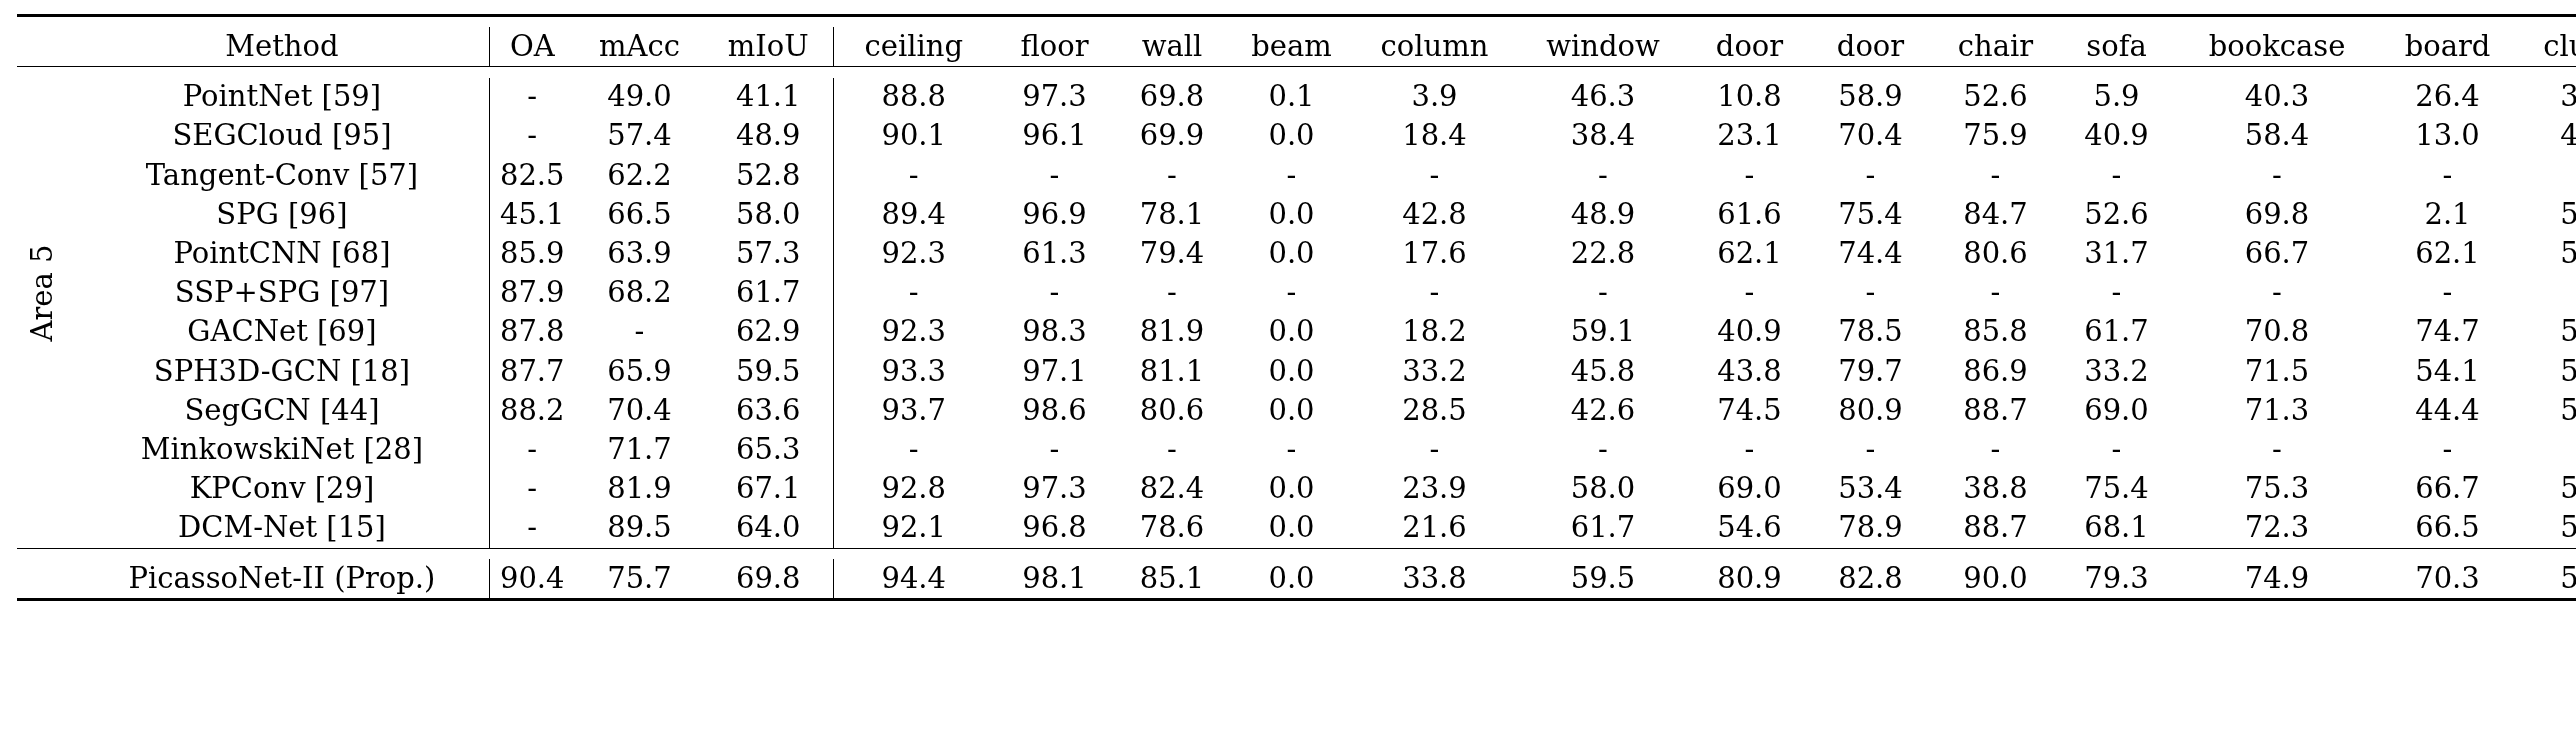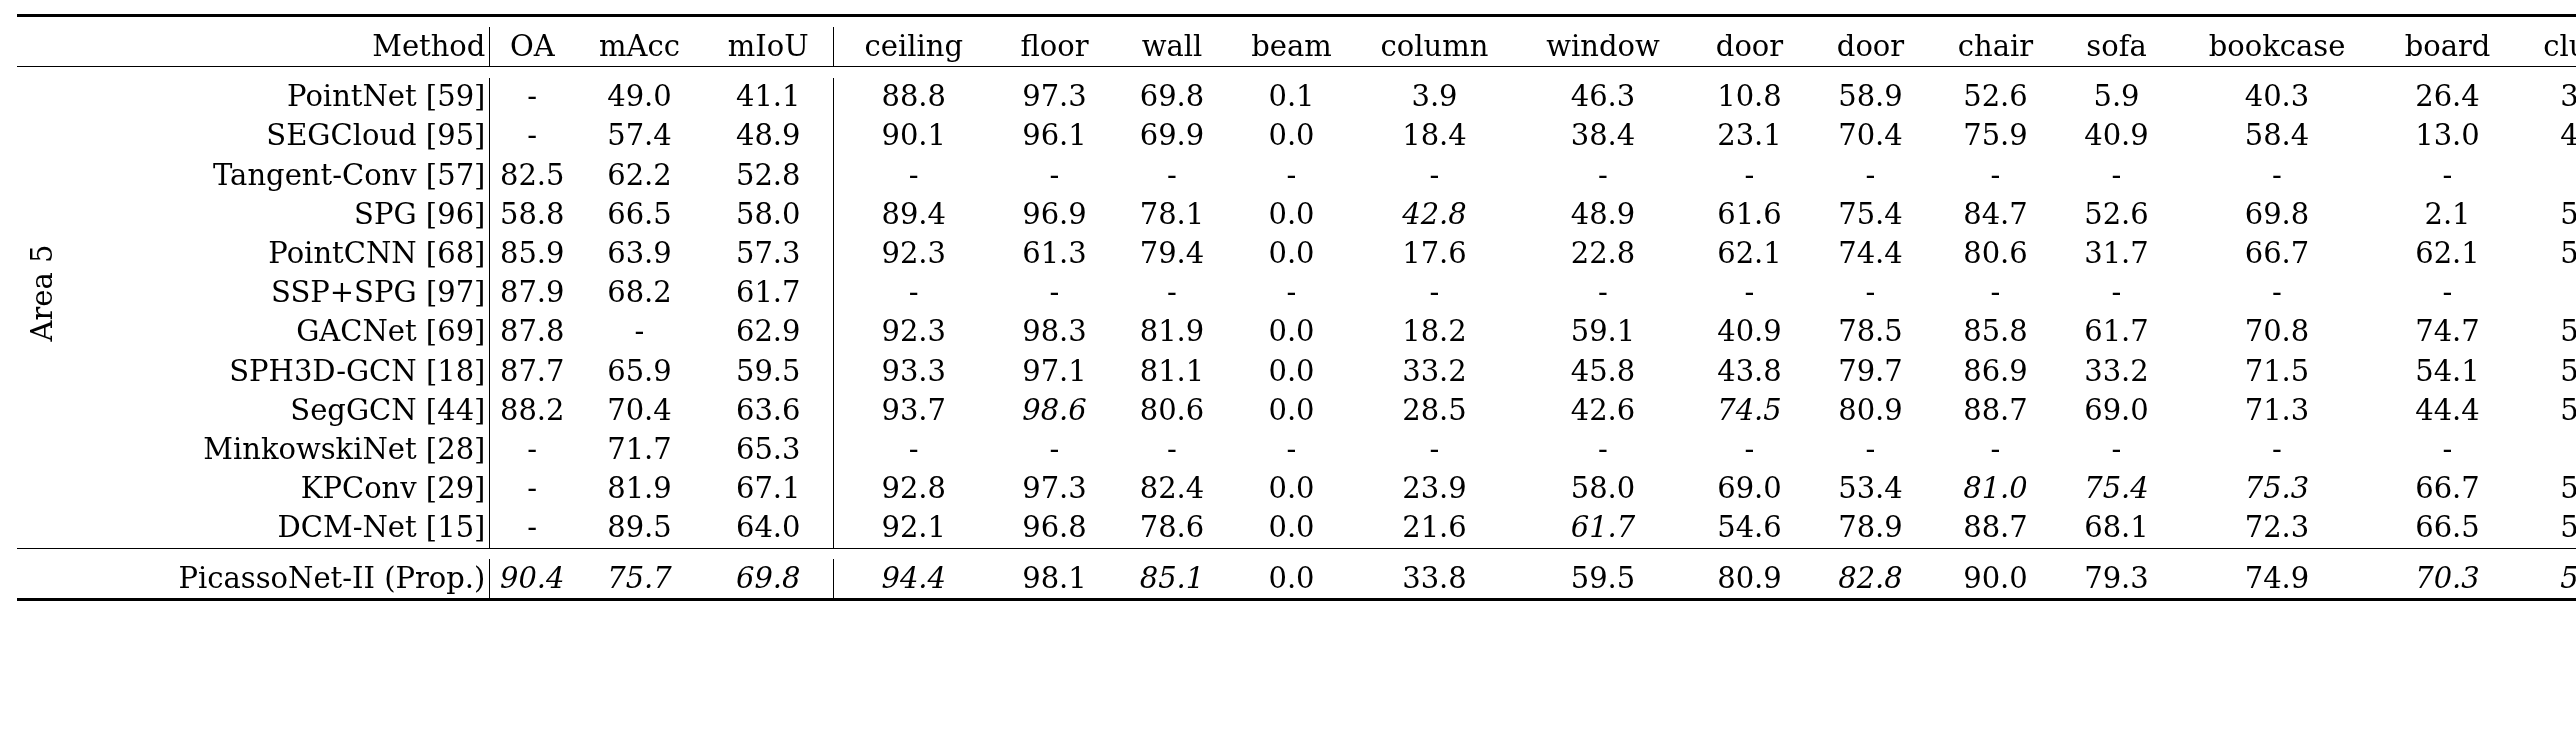--- a/index.html
+++ b/index.html
@@ -60,21 +60,21 @@
   .sep-right {
     border-right: 1.6px solid #000;
   }
   
   .col-rot {
     width: 49px;
     text-align: center;
   }
   .col-method {
     width: 423px;
-    text-align: right;
+    text-align: center;
     padding-left: 12.5px !important;
   }
   .col-num {
     text-align: center;
   }
   .c-oa { width: 86px; }
   .c-macc { width: 129px; }
   .c-miou { width: 129px; }
   .c-ceiling { width: 161px; }
   .c-floor { width: 121px; }
@@ -84,21 +84,21 @@
   .c-window { width: 176px; }
   .c-door { width: 117px; }
   .c-table { width: 125px; }
   .c-chair { width: 125px; }
   .c-sofa { width: 117px; }
   .c-bookcase { width: 204px; }
   .c-board { width: 137px; }
   .c-clutter { width: 153px; }
 
   .hdr td { padding-bottom: 7px; padding-top: 4.7px; }
-  .bold { font-weight: bold; font-style: italic; }
+  .bold { font-weight: bold; }
 
   
   .rot-cell {
     position: relative;
     padding: 0 !important;
   }
   .rot-label {
     position: absolute;
     left: 50%;
     top: 50%;
@@ -216,21 +216,21 @@
           <td class="col-num">-</td>
           <td class="col-num">-</td>
           <td class="col-num">-</td>
           <td class="col-num">-</td>
           <td class="col-num">-</td>
           <td class="col-num">-</td>
         </tr>
         <tr>
           <td class="col-rot rot-cell"></td>
           <td class="col-method sep-right">SPG [96]</td>
-          <td class="col-num">58.8</td>
+          <td class="col-num">45.1</td>
           <td class="col-num">66.5</td>
           <td class="col-num sep-right">58.0</td>
           <td class="col-num">89.4</td>
           <td class="col-num">96.9</td>
           <td class="col-num">78.1</td>
           <td class="col-num">0.0</td>
           <td class="col-num bold">42.8</td>
           <td class="col-num">48.9</td>
           <td class="col-num">61.6</td>
           <td class="col-num">75.4</td>
@@ -369,21 +369,21 @@
           <td class="col-num">81.9</td>
           <td class="col-num sep-right">67.1</td>
           <td class="col-num">92.8</td>
           <td class="col-num">97.3</td>
           <td class="col-num">82.4</td>
           <td class="col-num">0.0</td>
           <td class="col-num">23.9</td>
           <td class="col-num">58.0</td>
           <td class="col-num">69.0</td>
           <td class="col-num">53.4</td>
-          <td class="col-num bold">81.0</td>
+          <td class="col-num bold">38.8</td>
           <td class="col-num bold">75.4</td>
           <td class="col-num bold">75.3</td>
           <td class="col-num">66.7</td>
           <td class="col-num">58.9</td>
         </tr>
         <tr>
           <td class="col-rot rot-cell"></td>
           <td class="col-method sep-right">DCM-Net [15]</td>
           <td class="col-num">-</td>
           <td class="col-num">89.5</td>

